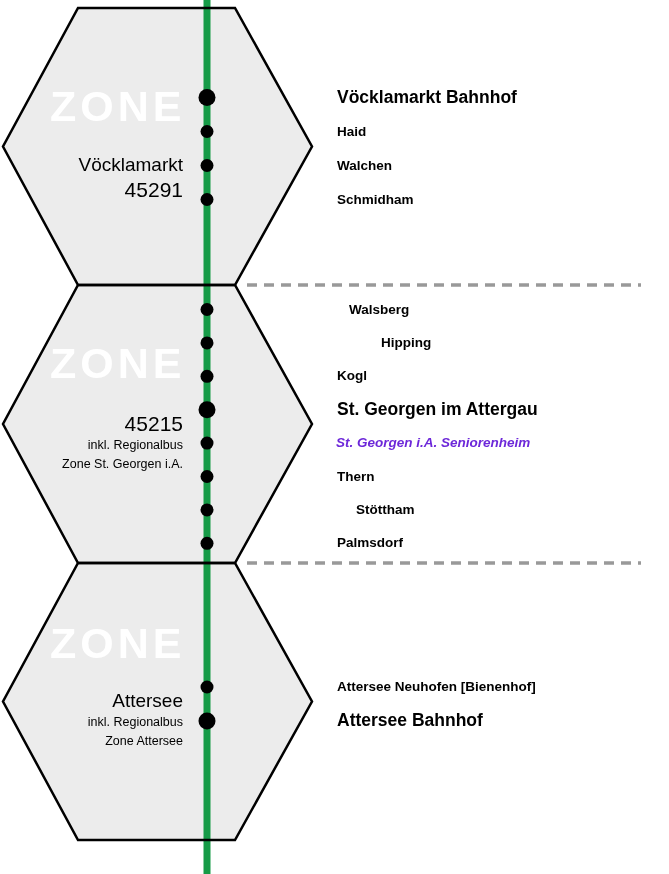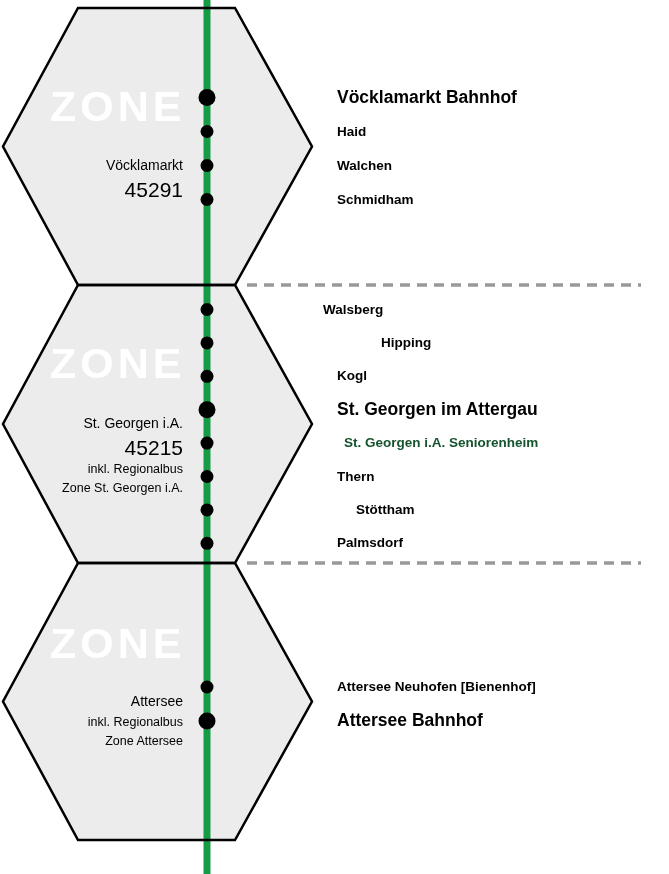--- a/index.html
+++ b/index.html
@@ -2,21 +2,21 @@
 <html><head>
 <meta charset="utf-8">
 <style>
   html,body{margin:0;padding:0;background:#ffffff;}
   .canvas{position:relative;width:669px;height:874px;background:#ffffff;
           font-family:"Liberation Sans",sans-serif;overflow:hidden;}
   .canvas svg{position:absolute;top:0;left:0;}
   .watermark{position:absolute;left:50px;font-weight:bold;font-size:43px;line-height:44px;
              letter-spacing:4px;}
   .zone-info{position:absolute;right:486px;text-align:right;white-space:nowrap;color:#000;}
-  .zone-name{font-size:14px;line-height:24px;}
+  .zone-name{font-size:19px;line-height:24px;}
   .zone-number{font-size:21px;line-height:25px;}
   .zone-note{font-size:12.5px;line-height:19px;}
   .station-label{position:absolute;transform:translateY(-52%);white-space:nowrap;
                  color:#000;font-weight:bold;}
   .station-label.major{font-size:17.5px;}
   .station-label.minor{font-size:13.5px;}
 </style>
 </head>
 <body>
 
@@ -58,40 +58,39 @@
       <div class="watermark" style="top: 84px; color: rgb(255, 255, 255);">ZONE</div>
       <div class="watermark" style="top: 341px; color: rgb(255, 255, 255);">ZONE</div>
       <div class="watermark" style="top: 621px; color: rgb(255, 255, 255);">ZONE</div>
     </div>
   <div id="zone-info">
       <div class="zone-info" style="top: 153px; color: rgb(0, 0, 0);">
         <div class="zone-name">Vöcklamarkt</div>
         <div class="zone-number">45291</div>
       </div>
       <div class="zone-info" style="top: 411px; color: rgb(0, 0, 0);">
-        <div class="zone-name">St. Georgen i.A.</div>
         <div class="zone-number">45215</div>
         <div class="zone-note">inkl. Regionalbus</div>
         <div class="zone-note">Zone St. Georgen i.A.</div>
       </div>
       <div class="zone-info" style="top: 689px; color: rgb(0, 0, 0);">
         <div class="zone-name">Attersee</div>
         <div class="zone-note">inkl. Regionalbus</div>
         <div class="zone-note">Zone Attersee</div>
       </div>
     </div>
   <div id="station-labels">
       <div class="station-label major" style="top: 97.5px; left: 337px; color: rgb(0, 0, 0);">Vöcklamarkt Bahnhof</div>
       <div class="station-label minor" style="top: 131.5px; left: 337px; color: rgb(0, 0, 0);">Haid</div>
       <div class="station-label minor" style="top: 165.5px; left: 337px; color: rgb(0, 0, 0);">Walchen</div>
       <div class="station-label minor" style="top: 199.5px; left: 337px; color: rgb(0, 0, 0);">Schmidham</div>
-      <div class="station-label minor" style="top: 309.5px; left: 323px; color: rgb(0, 0, 0);">Walsberg</div>
+      <div class="station-label minor" style="top: 309.5px; left: 349px; color: rgb(0, 0, 0);">Walsberg</div>
       <div class="station-label minor" style="top: 342.9px; left: 337px; color: rgb(0, 0, 0); padding-left: 44px;">Hipping</div>
       <div class="station-label minor" style="top: 376.3px; left: 337px; color: rgb(0, 0, 0); text-align: center;">Kogl</div>
       <div class="station-label major" style="top: 409.7px; left: 337px; color: rgb(0, 0, 0);">St. Georgen im Attergau</div>
-      <div class="station-label minor" style="top: 443.1px; left: 344px; color: #14532d;">St. Georgen i.A. Seniorenheim</div>
+      <div class="station-label minor" style="top: 443.1px; left: 336px; color: #6d28d9; font-style: italic;">St. Georgen i.A. Seniorenheim</div>
       <div class="station-label minor" style="top: 476.5px; left: 337px; color: rgb(0, 0, 0);">Thern</div>
       <div class="station-label minor" style="top: 509.9px; left: 337px; color: rgb(0, 0, 0); margin-left: 19px;">Stöttham</div>
       <div class="station-label minor" style="top: 543.3px; left: 337px; color: rgb(0, 0, 0);">Palmsdorf</div>
       <div class="station-label minor" style="top: 687px; left: 337px; color: rgb(0, 0, 0);">Attersee Neuhofen [Bienenhof]</div>
       <div class="station-label major" style="top: 721px; left: 337px; color: rgb(0, 0, 0);">Attersee Bahnhof</div>
     </div>
 </div>
 
 </body></html>

